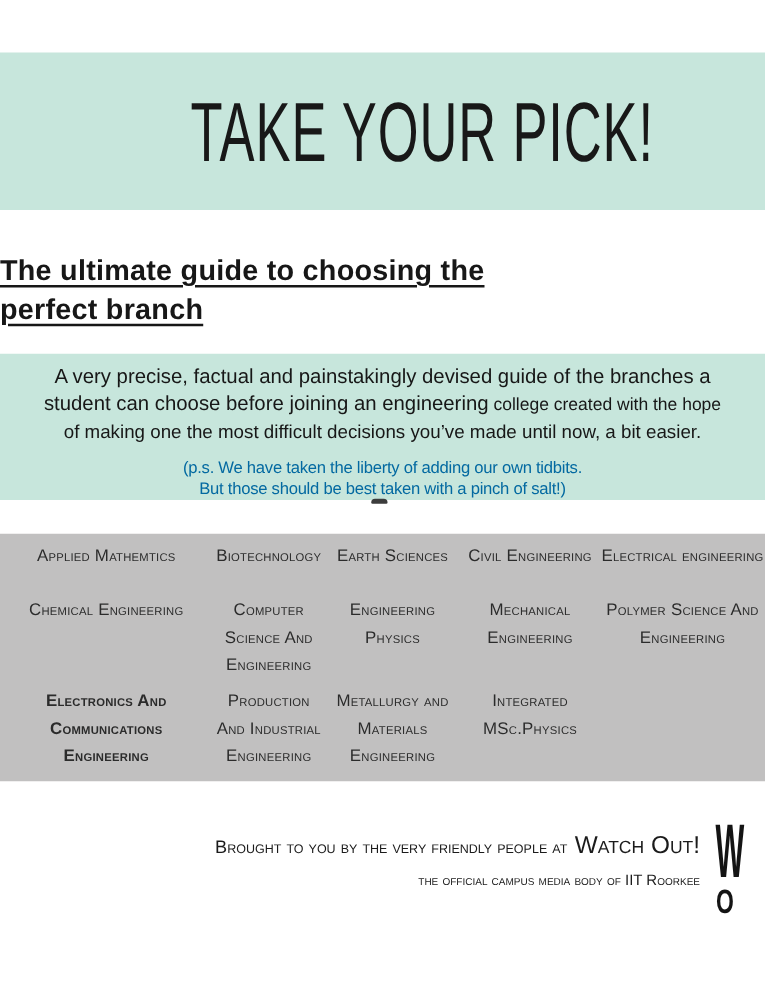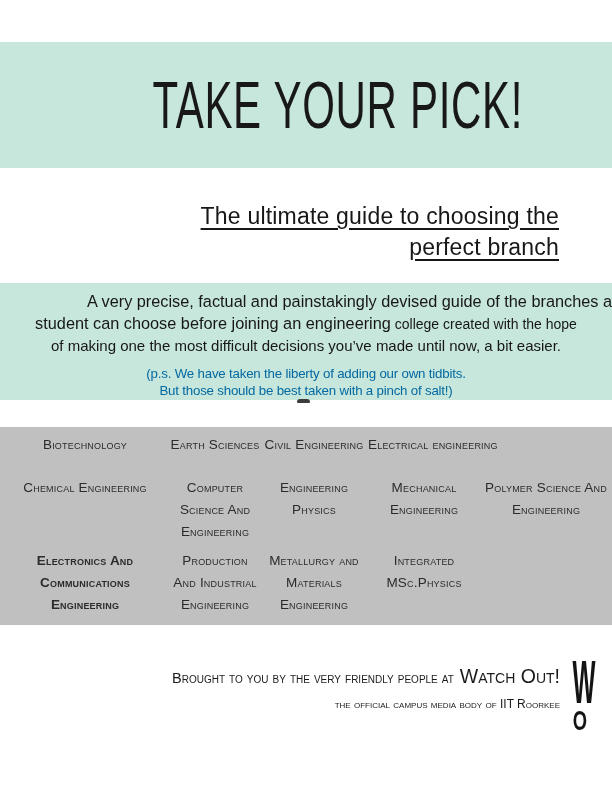--- a/index.html
+++ b/index.html
@@ -19,33 +19,33 @@
   }
   .banner-title{
     font-size:60px;font-weight:500;letter-spacing:1px;white-space:nowrap;
     transform:scale(0.70,1.12);
     color:#181818;
   }
 
   
   .heading{
     position:absolute;top:201px;left:0;width:559px;
-    text-align:right;font-weight:normal;font-size:23px;line-height:31px;
+    text-align:left;font-weight:bold;font-size:23px;line-height:31px;
     letter-spacing:0.2px;
   }
   .heading .hl{text-decoration:underline;text-underline-offset:4px;text-decoration-thickness:1.5px;}
 
   
   .intro{
     position:absolute;top:283px;left:0;width:612px;height:117px;
     background:#c7e6dc;text-align:center;box-sizing:border-box;
     padding-top:7px;
   }
   .intro .ln{line-height:22px;white-space:nowrap;}
-  .intro-l1{font-size:16.3px;text-align:right;}
+  .intro-l1{font-size:16.3px;}
   .intro-l2a{font-size:16.3px;}
   .intro-l2b{font-size:14px;}
   .intro-l3{font-size:15px;}
   .ps{margin-top:9px;color:#0369a1;font-size:13.3px;line-height:16.5px;letter-spacing:-0.2px;}
 
   
   .cut-mark{
     position:absolute;top:399px;left:297px;width:13px;height:4px;
     background:#3c3c3c;border-radius:3px 3px 1px 1px;
   }
@@ -118,20 +118,21 @@
     <div class="ps">
       <div>(p.s. We have taken the liberty of adding our own tidbits.</div>
       <div>But those should be best taken with a pinch of salt!)</div>
     </div>
   </div>
 
   <div class="cut-mark"></div>
 
   <div class="branches">
     <div class="trow trow1">
+      <div class="cell c1"><span>Applied Mathemtics</span></div>
       <div class="cell c2"><span>Biotechnology</span></div>
       <div class="cell c3"><span>Earth Sciences</span></div>
       <div class="cell c4"><span>Civil Engineering</span></div>
       <div class="cell c5"><span>Electrical engineering</span></div>
     </div>
     <div class="trow trow2">
       <div class="cell c2"><span>Chemical Engineering</span></div>
       <div class="cell c1"><span>Computer Science And Engineering</span></div>
       <div class="cell c3"><span>Engineering Physics</span></div>
       <div class="cell c4"><span>Mechanical Engineering</span></div>

